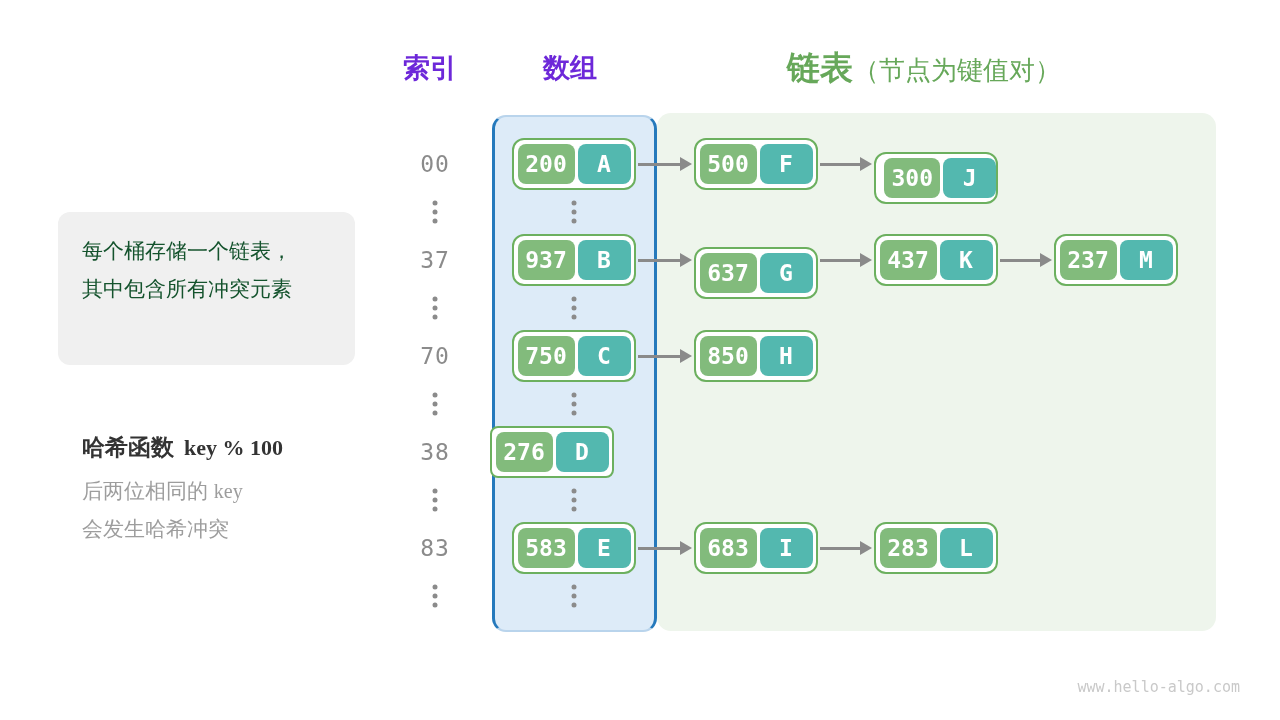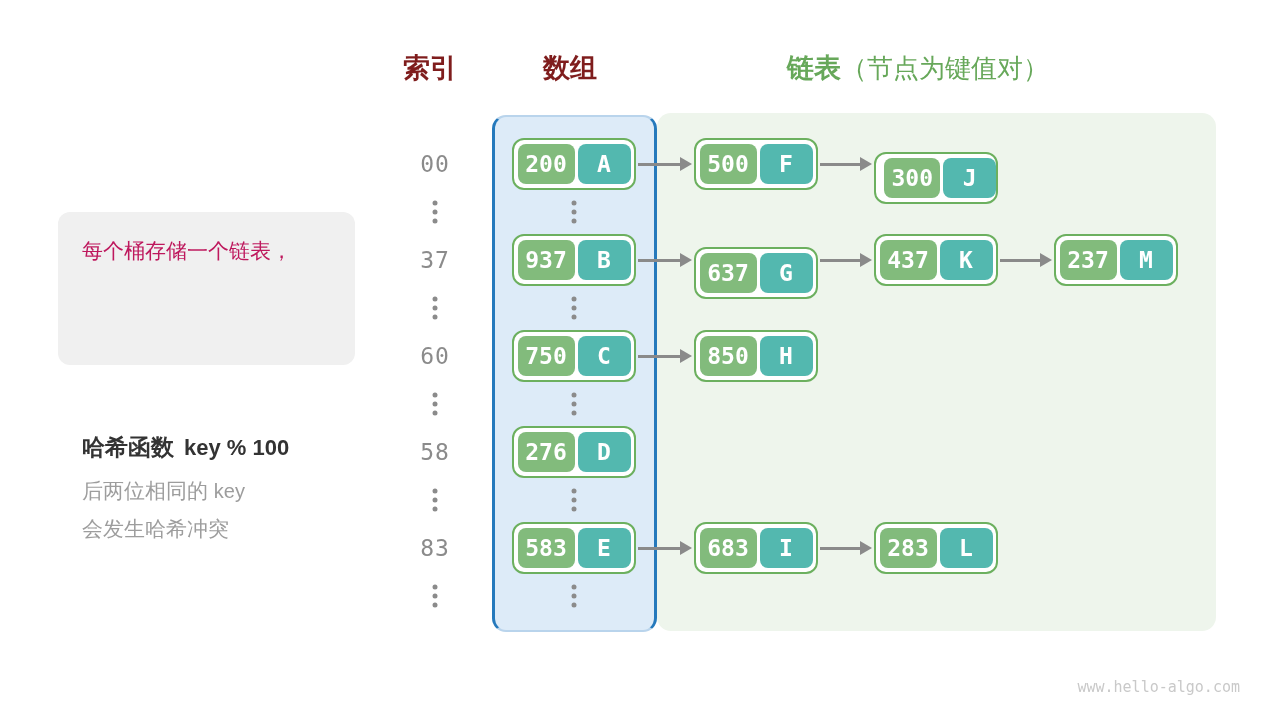--- a/index.html
+++ b/index.html
@@ -1,53 +1,53 @@
 <!DOCTYPE html>
 <html><head>
 <meta charset="utf-8">
 <style>
   * { margin:0; padding:0; box-sizing:border-box; }
   html,body { width:1280px; height:720px; }
   body {
     font-family:"Liberation Sans", sans-serif;
     background:#ffffff; position:relative; overflow:hidden;
   }
-  .mono { font-family:Liberation Sans, sans-serif; }
+  .mono { font-family:Liberation Serif, serif; }
 
   
   .panel-list {
     position:absolute; left:657px; top:113px; width:559px; height:518px;
     background:#eef5ec; border-radius:14px; z-index:1;
   }
   .panel-array {
     position:absolute; left:492px; top:115px; width:165px; height:517px;
     background:#ddebf8; border-radius:14px; z-index:2;
     border-left:3px solid #2579bc; border-right:3px solid #2579bc;
     border-top:2px solid #b9d4ec; border-bottom:2px solid #b9d4ec;
   }
 
   
   .col-header {
     position:absolute; top:54px; height:28px; line-height:28px;
-    font-size:27px; font-weight:bold; color:#7f1d1d; white-space:nowrap;
+    font-size:27px; font-weight:bold; color:#6d28d9; white-space:nowrap;
     transform:translateX(-50%); z-index:6;
   }
   .list-header {
     position:absolute; top:54px; left:787px; height:28px; line-height:28px;
     white-space:nowrap; color:#67a85a; z-index:6; font-size:26px;
   }
-  .list-header .strong { font-weight:bold; font-size:27px; }
+  .list-header .strong { font-weight:bold; font-size:33px; }
 
   
   .callout-box {
     position:absolute; left:58px; top:212px; width:297px; height:153px;
     background:#f0f0f0; border-radius:12px; padding:20px 24px; z-index:6;
   }
   .callout-title { font-size:23px; font-weight:bold; color:#3b3b3b; line-height:30px; margin-bottom:10px; }
-  .callout-line  { font-size:21px; color:#be185d; line-height:38px; white-space:nowrap; }
+  .callout-line  { font-size:21px; color:#14532d; line-height:38px; white-space:nowrap; }
 
   .hash-title {
     position:absolute; left:82px; top:433px; font-size:23px; font-weight:bold;
     color:#333333; white-space:nowrap; z-index:6; line-height:28px;
   }
   .hash-title .mono { font-size:22px; margin-left:10px; }
   .hash-line {
     position:absolute; left:82px; font-size:21px; color:#9d9d9d;
     white-space:nowrap; z-index:6; line-height:28px;
   }
@@ -94,20 +94,21 @@
 <div class="panel-array"></div>
 
 <div class="col-header" style="left:430px;">索引</div>
 <div class="col-header" style="left:570px;">数组</div>
 <div class="list-header">
   <span class="strong">链表</span><span>（节点为键值对）</span>
 </div>
 
 <div class="callout-box">
   <div class="callout-line">每个桶存储一个链表，</div>
+  <div class="callout-line">其中包含所有冲突元素</div>
 </div>
 
 <div class="hash-title">
   <span>哈希函数</span><span class="mono">key % 100</span>
 </div>
 <div class="hash-line" style="top:477px;">
   <span>后两位相同的</span> <span class="mono">key</span>
 </div>
 <div class="hash-line" style="top:515px;">
   <span>会发生哈希冲突</span>
@@ -159,35 +160,35 @@
     <span class="cell value-cell">K</span>
   </div>
     <div class="arrow" style="left: 1000px; top: 252px; width: 52px;">
       <i class="line" style="width: 42px;"></i>
       <i class="head"></i>
     </div>
     <div class="pair-node" style="left: 1054px; top: 234px;">
     <span class="cell key-cell">237</span>
     <span class="cell value-cell">M</span>
   </div>
-    <div class="index-label" style="left: 435px; top: 356px;">60</div>
+    <div class="index-label" style="left: 435px; top: 356px;">70</div>
     <div class="pair-node" style="left: 512px; top: 330px;">
     <span class="cell key-cell">750</span>
     <span class="cell value-cell">C</span>
   </div>
     <div class="arrow" style="left: 638px; top: 348px; width: 54px;">
       <i class="line" style="width: 44px;"></i>
       <i class="head"></i>
     </div>
     <div class="pair-node" style="left: 694px; top: 330px;">
     <span class="cell key-cell">850</span>
     <span class="cell value-cell">H</span>
   </div>
-    <div class="index-label" style="left: 435px; top: 452px;">58</div>
-    <div class="pair-node" style="left: 512px; top: 426px;">
+    <div class="index-label" style="left: 435px; top: 452px;">38</div>
+    <div class="pair-node" style="left: 490px; top: 426px; border-radius: 8px;">
     <span class="cell key-cell">276</span>
     <span class="cell value-cell">D</span>
   </div>
     <div class="index-label" style="left: 435px; top: 548px;">83</div>
     <div class="pair-node" style="left: 512px; top: 522px;">
     <span class="cell key-cell">583</span>
     <span class="cell value-cell">E</span>
   </div>
     <div class="arrow" style="left: 638px; top: 540px; width: 54px;">
       <i class="line" style="width: 44px;"></i>

